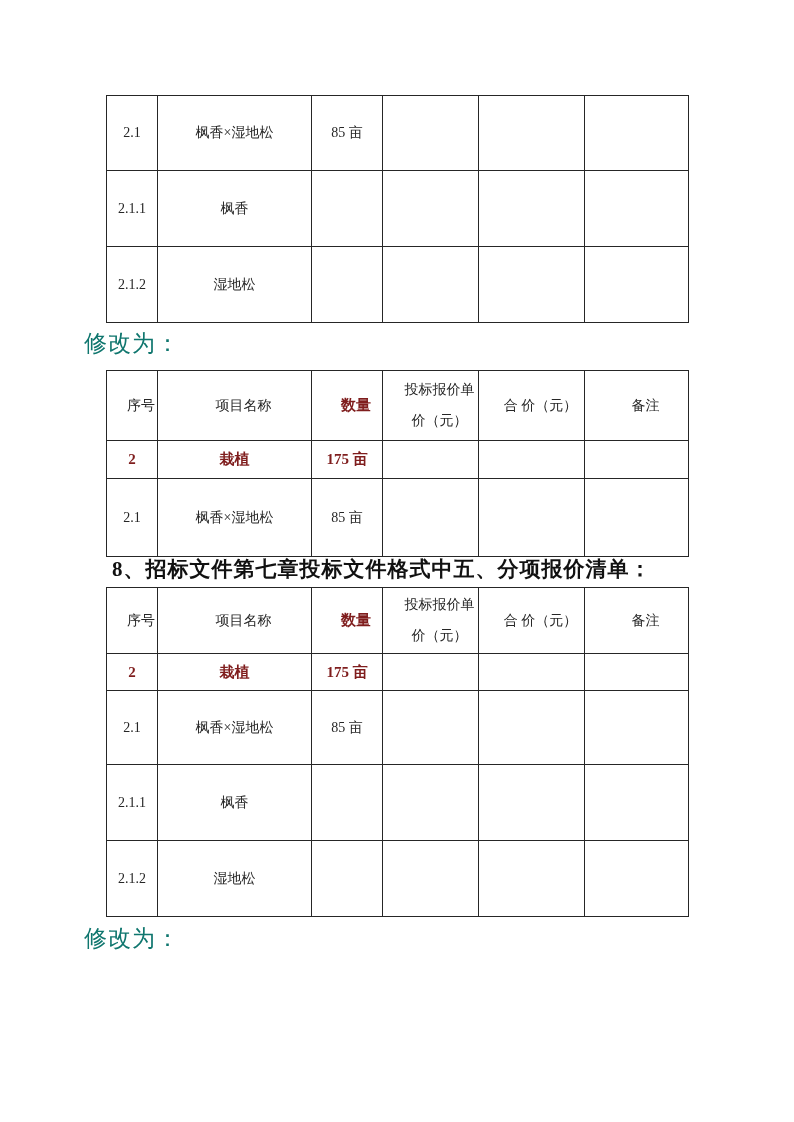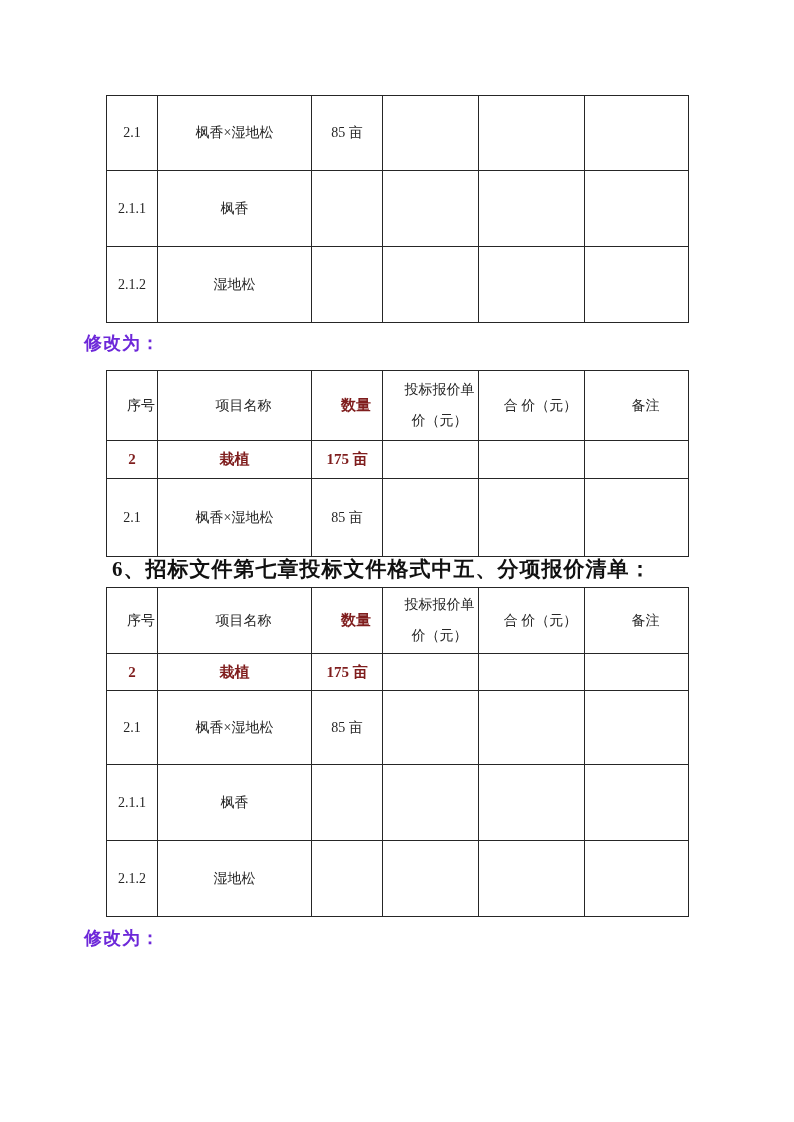--- a/index.html
+++ b/index.html
@@ -54,24 +54,24 @@
   .wrap5{
     display:inline-block;
     width:71px;
     line-height:2.2;
     text-align:center;
     word-break:break-all;
   }
   .modify-note{
     position:absolute;
     left:84px;
-    font-size:18px;
-    font-weight:700;
+    font-size:23px;
+    font-weight:400;
     line-height:27px;
-    color:#6d28d9;
+    color:#0f766e;
     letter-spacing:1px;
   }
   .note-1{top:330px;}
   .note-2{top:925px;}
   .section-heading{
     position:absolute;
     left:112px;
     top:555px;
     font-size:21px;
     font-weight:700;
@@ -155,21 +155,21 @@
       <td>2.1</td>
       <td>枫香×湿地松</td>
       <td>85 亩</td>
       <td></td>
       <td></td>
       <td></td>
     </tr>
   </tbody>
     </table>
 
-  <div class="section-heading">6、招标文件第七章投标文件格式中五、分项报价清单：</div>
+  <div class="section-heading">8、招标文件第七章投标文件格式中五、分项报价清单：</div>
 
   <table class="doc-table t3">
     <colgroup>
       <col class="col-seq">
         <col class="col-name">
         <col class="col-qty">
       <col class="col-unit">
         <col class="col-total">
         <col class="col-note">
     </colgroup>

